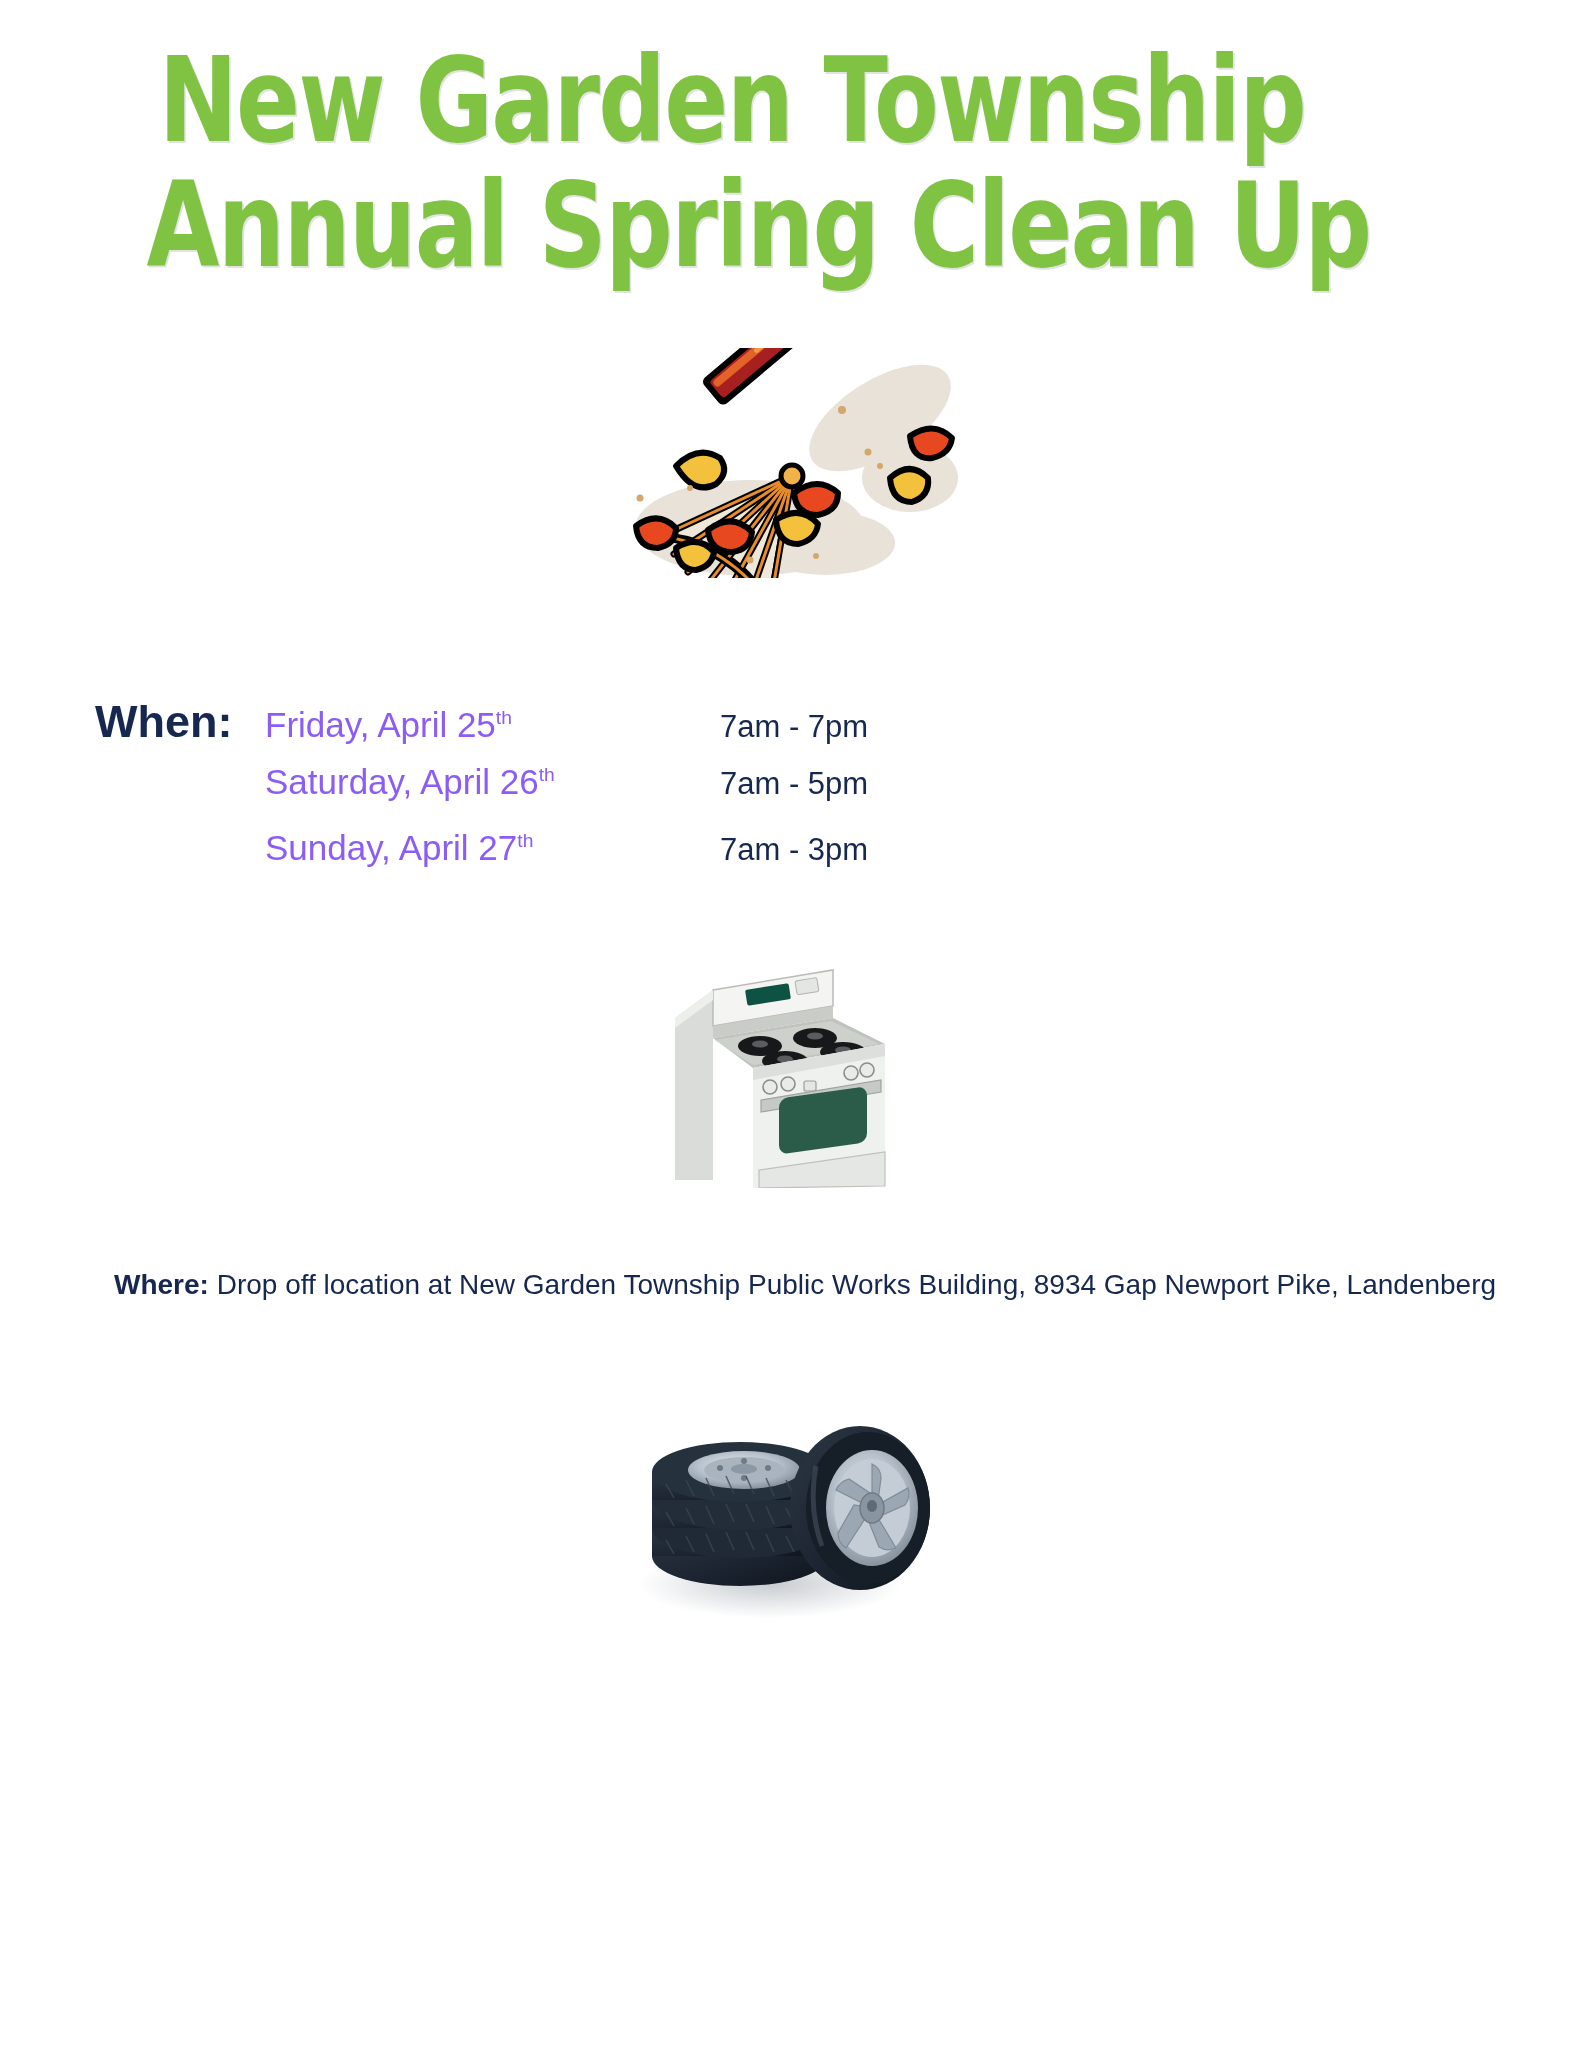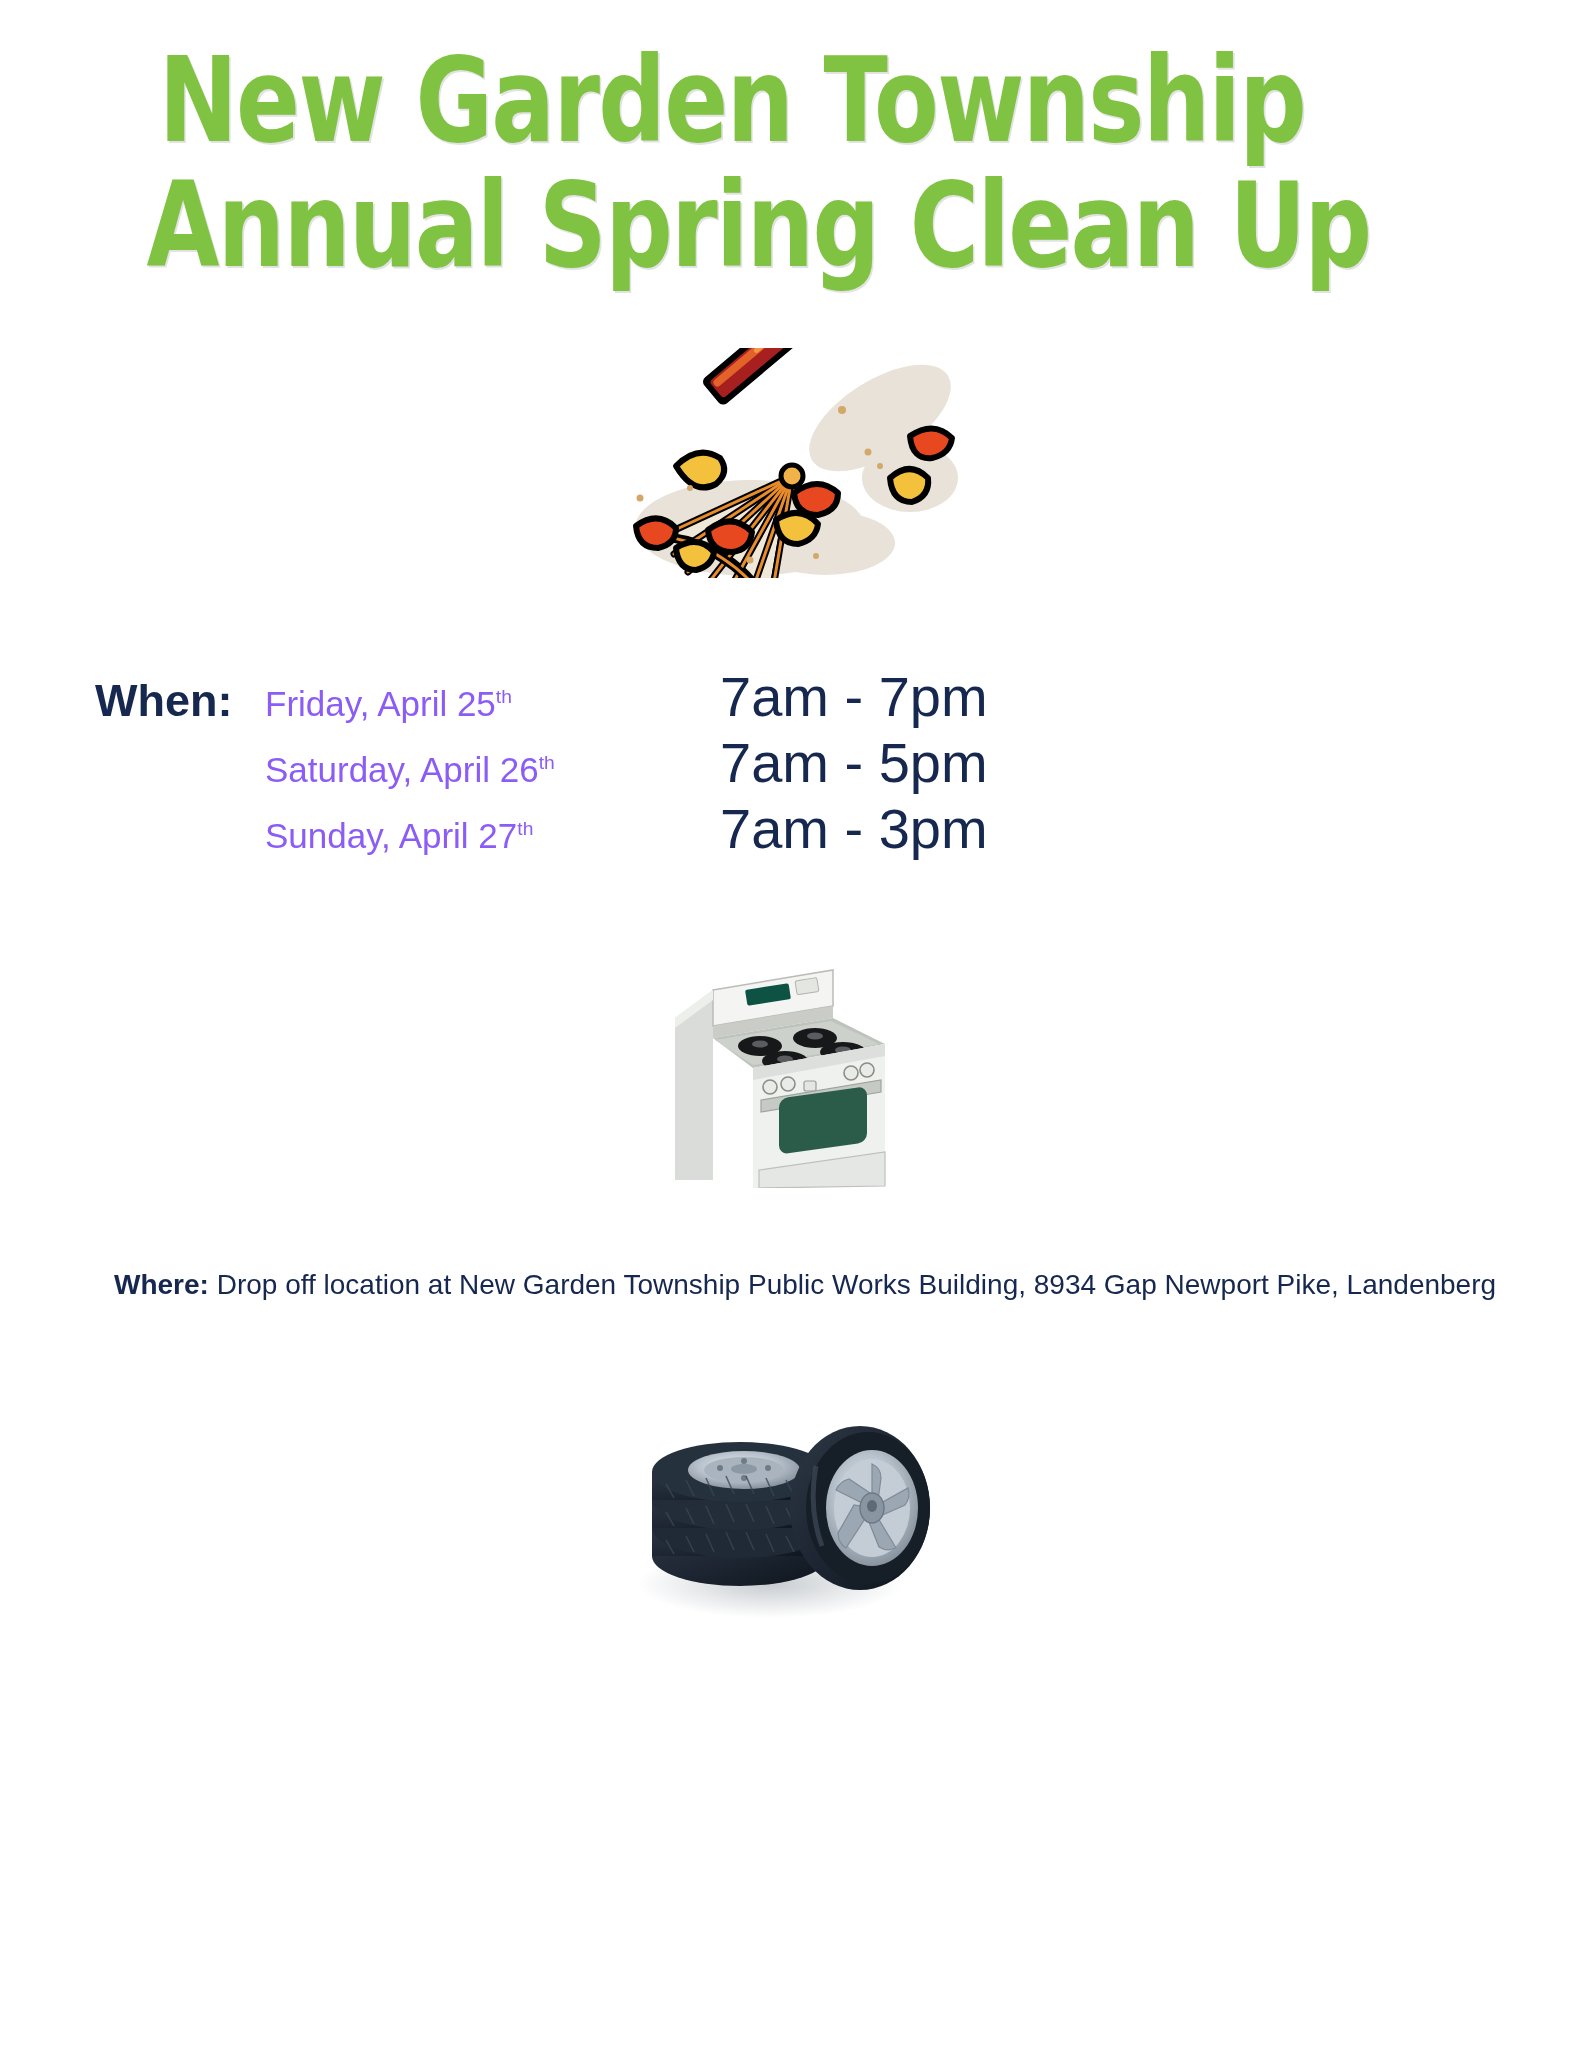--- a/index.html
+++ b/index.html
@@ -49,21 +49,21 @@
     position: absolute;
     top: 348px;
     left: 580px;
     width: 400px;
     height: 230px;
   }
 
   
   .when-block {
     position: absolute;
-    top: 664px;
+    top: 696px;
     left: 95px;
     color: #16284F;
   }
   .when-row {
     display: flex;
     align-items: baseline;
     height: 66px;
   }
   .when-label {
     width: 170px;
@@ -77,21 +77,21 @@
     font-size: 35px;
     font-family: "Liberation Sans", sans-serif;
     color: #8b5cf6;
     font-weight: normal;
   }
   .when-date sup {
     font-size: 0.55em;
     vertical-align: super;
   }
   .when-time {
-    font-size: 56px;
+    font-size: 31px;
     font-family: "Liberation Sans", sans-serif;
     color: #16284F;
     white-space: nowrap;
   }
 
   
   .stove-wrap {
     position: absolute;
     top: 948px;
     left: 655px;

